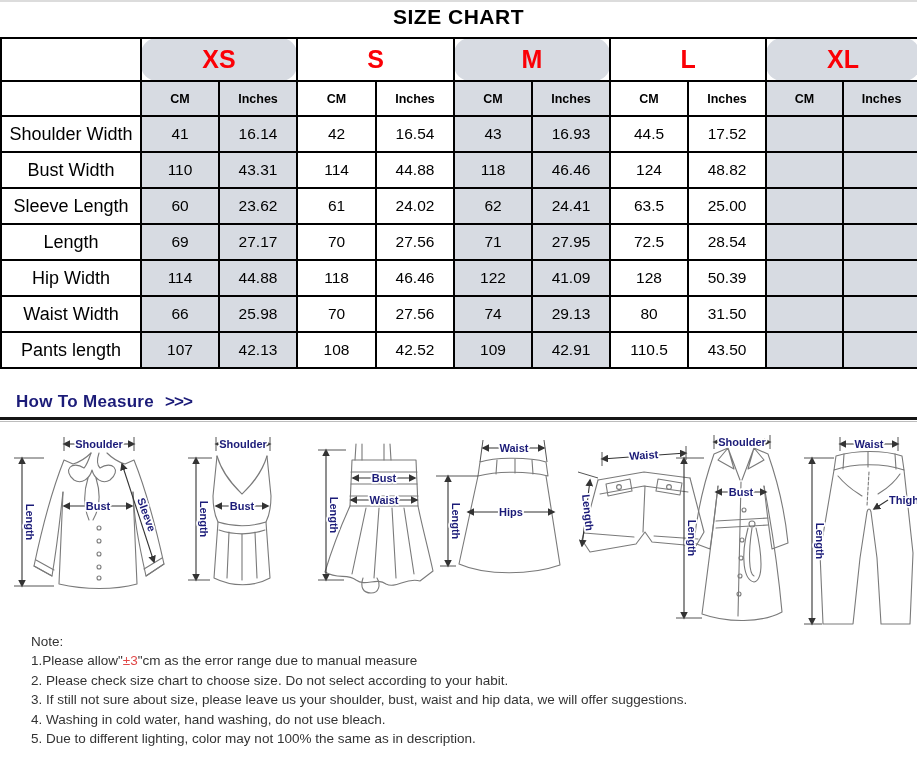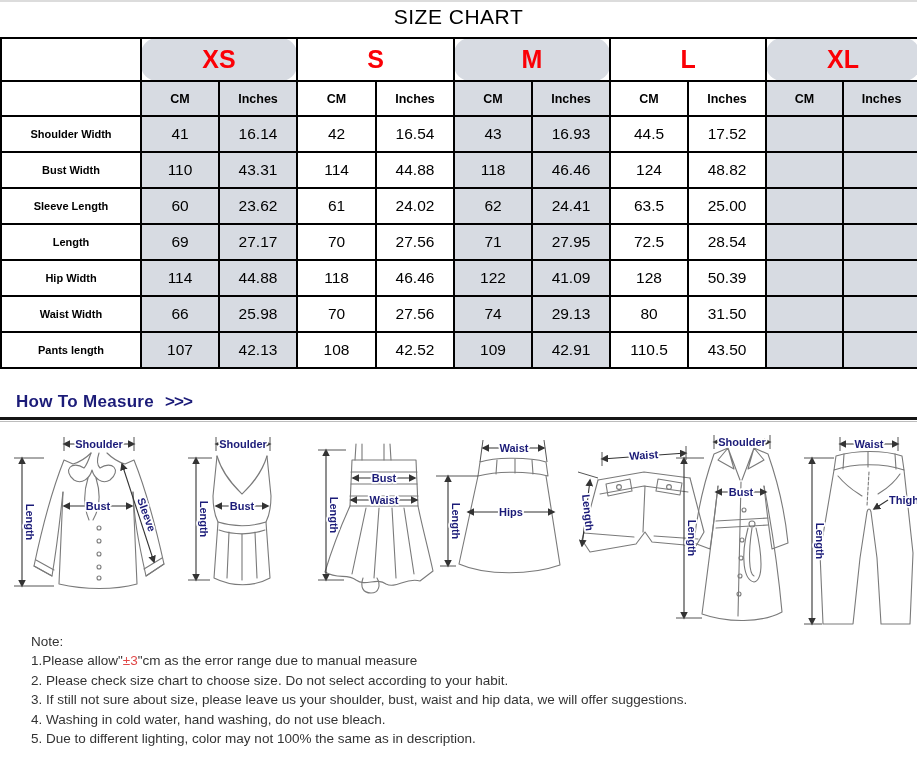--- a/index.html
+++ b/index.html
@@ -3,37 +3,37 @@
 <meta charset="utf-8">
 <style>
   html,body{margin:0;padding:0;}
   body{
     width:917px;height:758px;position:relative;background:#fff;
     font-family:"Liberation Sans",sans-serif;overflow:hidden;color:#000;
   }
   .top-rule{position:absolute;top:0;left:0;width:100%;height:2px;background:#dcdcdc;}
   .page-title{
     position:absolute;top:5px;left:0;width:917px;text-align:center;
-    font-size:21px;font-weight:normal;letter-spacing:.5px;color:#000;
+    font-size:21px;font-weight:bold;letter-spacing:.5px;color:#000;
   }
   table.size-chart{
     position:absolute;top:37px;left:0;width:919px;
     border-collapse:collapse;table-layout:fixed;
   }
   table.size-chart th,table.size-chart td{
     border:2px solid #000;text-align:center;vertical-align:middle;
     padding:0;overflow:hidden;background:#fff;
   }
   .shade{background:#d7dbe2 !important;}
   tr.size-row{height:43px;}
   tr.size-row th{font-size:25px;font-weight:bold;color:#fb0006;border-radius:16px;}
   tr.unit-row{height:35px;}
   tr.unit-row th{font-size:12.5px;font-weight:bold;color:#000;margin-top:28px;}
   tbody tr{height:36px;}
-  td.lab{font-size:11px;font-weight:bold;}
+  td.lab{font-size:18px;font-weight:normal;}
   td.val{font-size:15.5px;font-weight:normal;}
   .measure-head{
     position:absolute;top:392px;left:16px;font-size:17px;font-weight:bold;
     color:#1b1b78;letter-spacing:.3px;
   }
   .measure-head .arrows{margin-left:6px;letter-spacing:-1px;}
   .divider{position:absolute;top:417px;left:0;width:100%;height:3px;background:#151515;}
   .divider2{position:absolute;top:421px;left:0;width:100%;height:1px;background:#bdbdbd;}
   .diagrams{position:absolute;top:428px;left:0;width:917px;height:212px;}
   .gar{fill:none;stroke:#7a7a7a;stroke-width:1.1;stroke-linejoin:round;stroke-linecap:round;}

